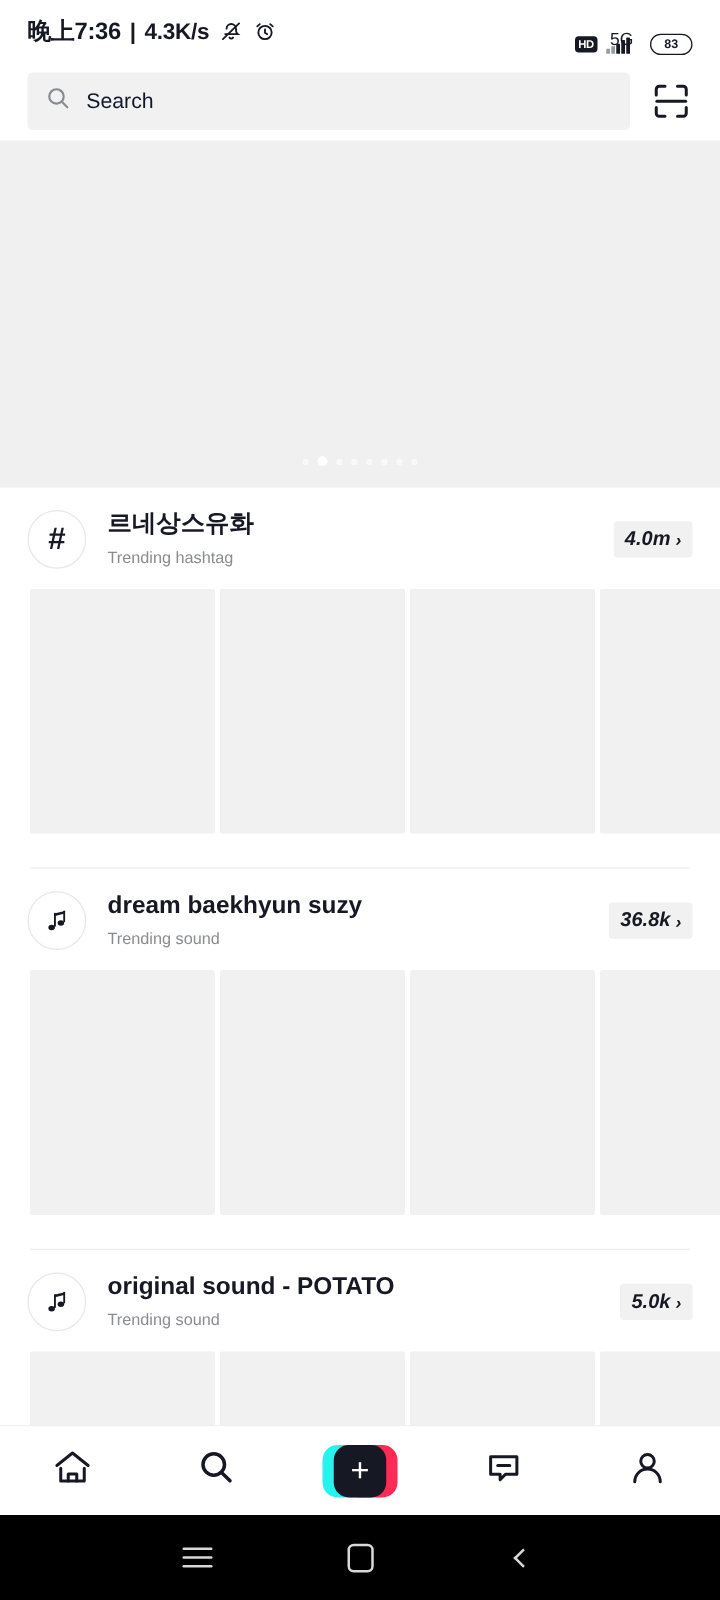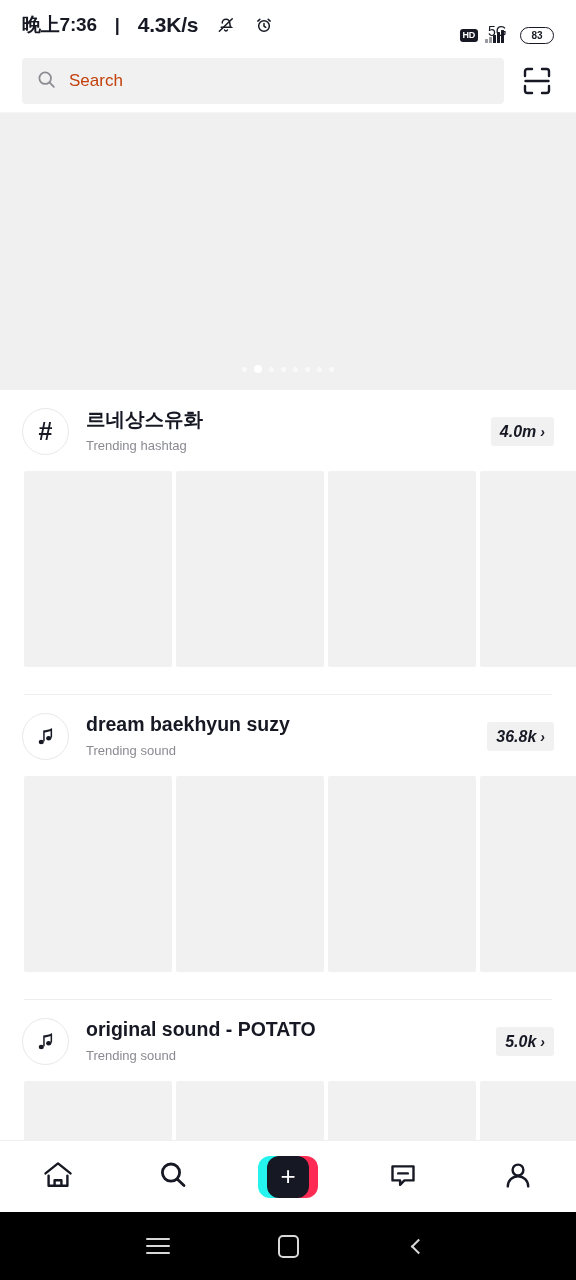--- a/index.html
+++ b/index.html
@@ -19,27 +19,27 @@
 
   
   .statusbar {
     height:50px;
     display:flex; align-items:center;
     justify-content:space-between;
     padding:0 22px 0 22px;
     background:#ffffff;
   }
   .status-left {
-    display:flex; align-items:center; gap:18px;
+    display:flex; align-items:center; gap:7px;
     font-size:19px; font-weight:bold; color:#161823;
     letter-spacing:-0.2px;
   }
   .status-time { font-size:19px; font-weight:bold; }
   .status-sep { color:#161823; font-weight:bold; font-size:18px; }
-  .status-net { font-size:21px; font-weight:bold; }
+  .status-net { font-size:18px; font-weight:bold; }
   .status-right { display:flex; align-items:center; gap:7px;margin-top:20px; }
   .hd-badge {
     background:#161823; color:#fff;
     font-size:9px; font-weight:bold;
     border-radius:3px;
     padding:1px 3px 1px 3px;
     letter-spacing:-0.3px;
     line-height:11px;
   }
   .signal-wrap { position:relative; width:28px; height:22px; }
@@ -72,21 +72,21 @@
     background:#fff;
   }
   .searchbox {
     flex:1; height:46px;
     background:#f1f1f2;
     border-radius:4px;
     display:flex; align-items:center;
     padding:0 14px; gap:12px;
   }
   .searchbox .placeholder {
-    color:#c2410c; font-size:17px;
+    color:#0f172a; font-size:17px;
   }
   .scan-btn { width:34px; height:34px; flex:none; }
 
   
   .hero {
     position:relative;
     height:278px;
     background:#f0f0f0;
     border-top:1px solid #f5f5f5;
   }

